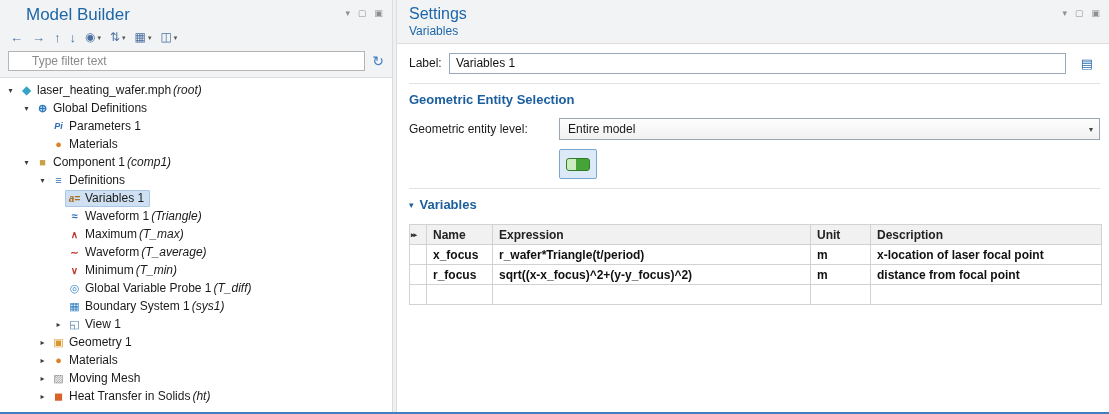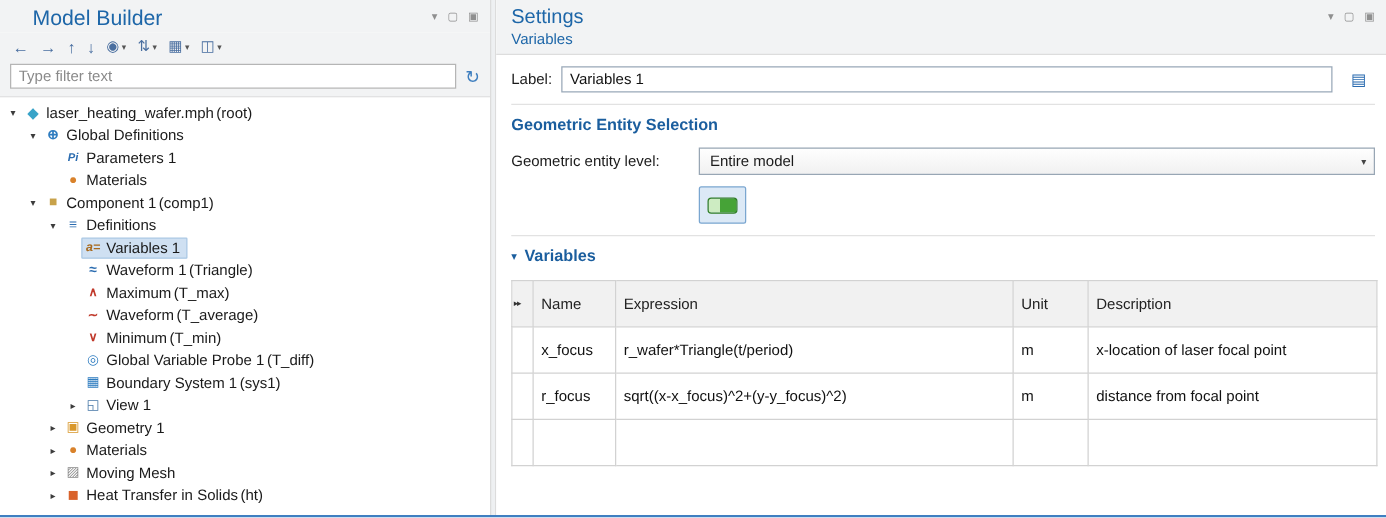--- a/index.html
+++ b/index.html
@@ -12,32 +12,32 @@
   .gap{width:5px;background:#eef0f2;border-left:1px solid #dcdcdc;border-right:1px solid #dcdcdc}
   .mb-header{background:#f2f3f4;padding:5px 8px 1px 26px;position:relative}
   .mb-title{font-size:17px;color:var(--title-blue,#1d66a8)}
   .corner{position:absolute;top:8px;right:9px;display:flex;gap:8px;color:#8f8f8f;font-size:9px;line-height:10px}
   .toolbar{display:flex;align-items:center;padding:3px 4px 2px 6px;background:#f2f3f4;gap:1px}
   .tbtn{color:#4a6fa0;font-size:13px;padding:0 4px;line-height:17px}
   .grp{display:flex;align-items:center;padding:0 4px}
   .grp .gi{font-size:12px;color:#4a6fa0;line-height:17px}
   .grp .caret{font-size:7px;color:#555;margin-left:2px}
   .filter-row{display:flex;align-items:center;gap:7px;background:#f2f3f4;padding:3px 8px 6px 8px;border-bottom:1px solid #ddd}
-  .filter-input{flex:1;height:20px;border:1px solid #b5b5b5;padding:0 6px;font:12px "Liberation Sans",sans-serif;color:#0f766e;background:#fff}
+  .filter-input{flex:1;height:20px;border:1px solid #b5b5b5;padding:0 23px;font:12px "Liberation Sans",sans-serif;color:#0f766e;background:#fff}
   .filter-input::placeholder{color:#8a8a8a}
   .refresh{color:#3f7fbf;font-size:14px;line-height:16px}
 
   .tree{flex:1;padding-top:3px;background:#fff;overflow:hidden}
   .tree-row{height:18px;display:flex;align-items:center;white-space:nowrap}
   .expander{width:13px;min-width:13px;text-align:center;color:#3c3c3c;font-size:8px}
   .titem{display:inline-flex;align-items:center;height:17px;padding:0 5px 0 0;border:1px solid transparent;border-radius:1px}
   .titem.selected{background:var(--selection-bg,#cfe0f2);border-color:#a9c7e4}
   .ti{width:17px;min-width:17px;text-align:center;font-size:11px;line-height:15px}
   .tlabel{padding-left:2px}
-  .tsuffix{padding-left:2px}
+  .tsuffix{font-style:italic;padding-left:2px}
   .ti[data-icon="model-root-icon"]{color:#38a3c8;font-size:12px}
   .ti[data-icon="globe-icon"]{color:#2e7cc0;font-weight:bold}
   .ti[data-icon="parameters-icon"]{color:#2b6cb0;font-weight:bold;font-style:italic;font-size:9px}
   .ti[data-icon="materials-icon"]{color:#d9822b}
   .ti[data-icon="component-icon"]{color:#c8a24a}
   .ti[data-icon="definitions-icon"]{color:#2b6cb0;font-weight:bold}
   .ti[data-icon="variables-icon"]{color:#a86a1f;font-weight:bold;font-style:italic;font-size:10px}
   .ti[data-icon="waveform-icon"]{color:#2b6cb0;font-weight:bold}
   .ti[data-icon="maximum-icon"],.ti[data-icon="minimum-icon"],.ti[data-icon="average-icon"]{color:#c0392b;font-weight:bold;font-size:10px}
   .ti[data-icon="probe-icon"]{color:#2e7cc0}
@@ -62,21 +62,21 @@
   .vhead{display:flex;align-items:center;gap:6px;margin:1px 0 12px}
   .vcaret{color:var(--heading-blue,#1b5e9e);font-size:9px}
   .vtitle{color:var(--heading-blue,#1b5e9e);font-weight:bold;font-size:13px}
   .field-row{display:flex;align-items:center;margin:0 0 9px}
   .flabel{width:150px;min-width:150px}
   .combobox{flex:1;height:22px;border:1px solid #98a6b4;background:linear-gradient(#fefefe,#f1f1f1);display:flex;align-items:center;padding:0 6px 0 8px}
   .cb-caret{margin-left:auto;font-size:8px;color:#444;padding-left:8px}
   .active-btn{width:38px;height:30px;border:1px solid #7aa6d0;background:#dce9f6;border-radius:2px;display:flex;align-items:center;justify-content:center;margin:1px 0 2px 150px}
   .active-pill{width:24px;height:13px;border:1px solid #2f7d26;border-radius:3px;background:linear-gradient(90deg,#cdecc2 0,#cdecc2 42%,#46a337 42%)}
   table.vt{border-collapse:collapse;table-layout:fixed;width:692px}
-  .vt th,.vt td{border:1px solid #d2d2d2;padding:2px 6px;font-weight:normal;text-align:left;white-space:nowrap;overflow:hidden;height:37px;font-size:12px;color:#111}
+  .vt th,.vt td{border:1px solid #d2d2d2;padding:2px 6px;font-weight:bold;text-align:left;white-space:nowrap;overflow:hidden;height:20px;font-size:12px;color:#111}
   .vt th{background:#f1f1f1;color:#222}
   .vt .mk{padding:2px 1px;font-size:7px;letter-spacing:-1px;color:#333;text-align:left}
   col.c-marker{width:17px}col.c0{width:66px}col.c1{width:318px}col.c2{width:60px}col.c3{width:231px}
 </style>
 </head>
 <body>
 
 <div class="app">
 
   <div class="panel-left">

